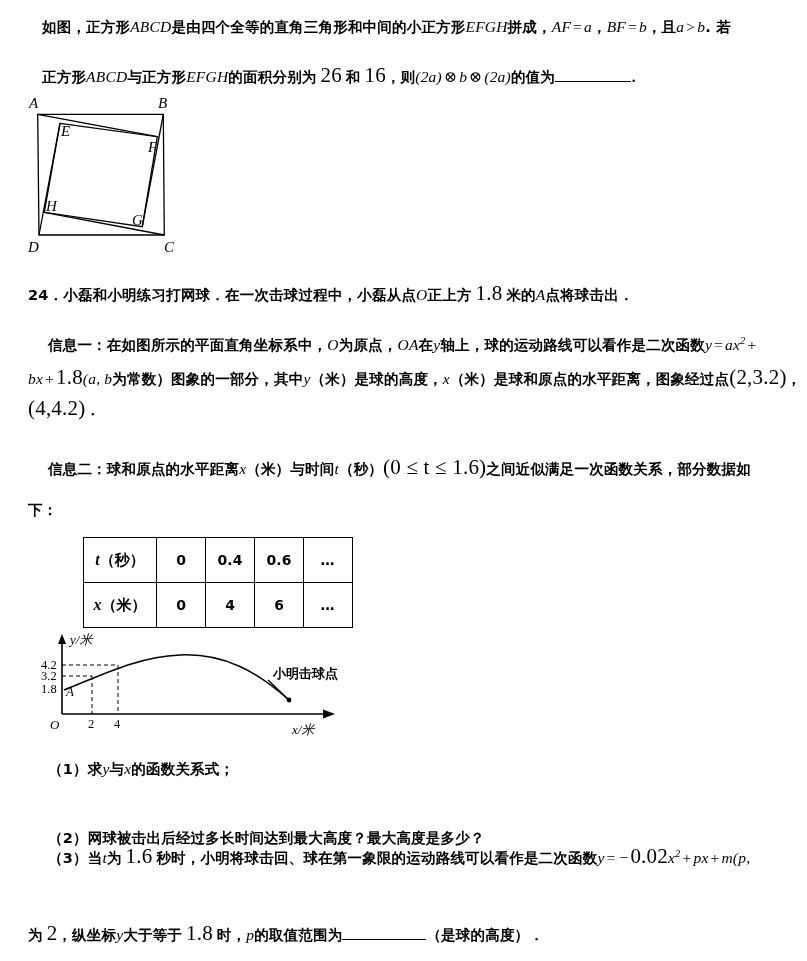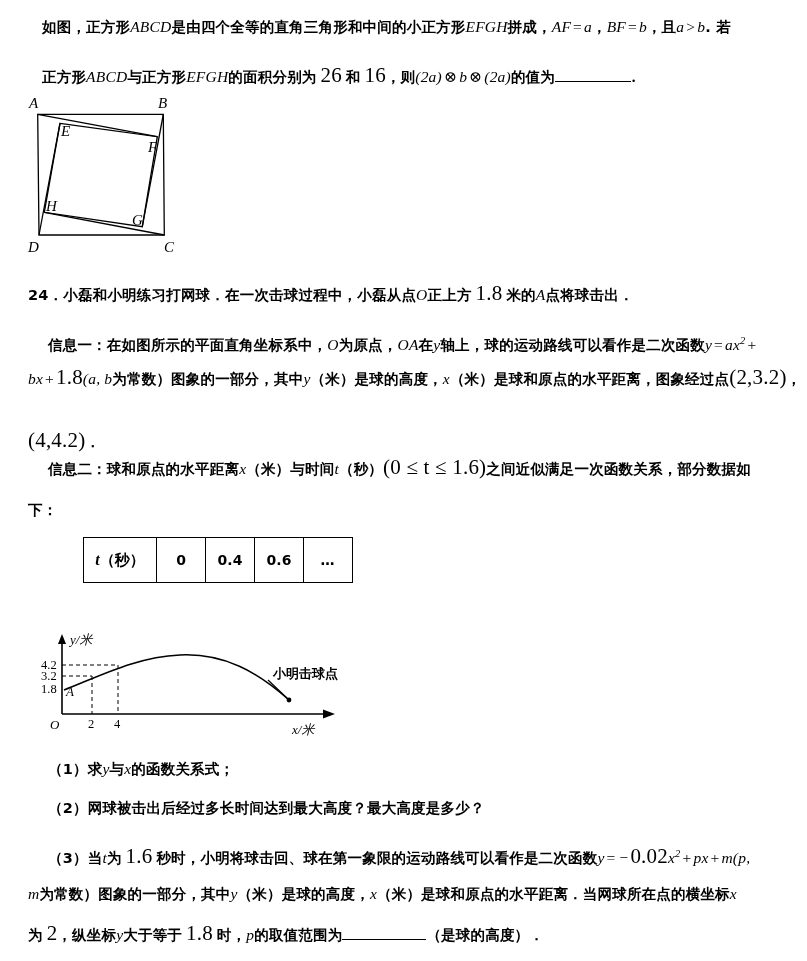--- a/index.html
+++ b/index.html
@@ -185,41 +185,48 @@
   </div>
 
   <div class="para" style="left:48px; top:322px;">
     <span class="cn">信息一：</span><span class="cn">在如图所示的平面直角坐标系中，</span><span class="mi">O</span><span class="cn">为原点，</span><span class="mi">OA</span><span class="cn">在</span><span class="mi">y</span><span class="cn">轴上，球的运动路线可以看作是二次函数</span><span class="mi">y</span><span class="mo">=</span><span class="mi">a</span><span class="mi">x</span><span class="sup">2</span><span class="mo">+</span>
   </div>
 
   <div class="para" style="left:28px; top:359px;">
     <span class="mi">b</span><span class="mi">x</span><span class="mo">+</span><span class="mn">1.8</span><span class="mi">(a, b</span><span class="cn">为常数）图象的一部分，其中</span><span class="mi">y</span><span class="cn">（米）是球的高度，</span><span class="mi">x</span><span class="cn">（米）是球和原点的水平距离，图象经过点</span><span class="mn">(2,3.2)</span><span class="cn">，</span>
   </div>
 
-  <div class="para" style="left:28px; top:422px;">
+  <div class="para" style="left:28px; top:390px;">
     <span class="mn">(4,4.2)</span><span class="cn">．</span>
   </div>
 
   <div class="para" style="left:48px; top:449px;">
     <span class="cn">信息二：</span><span class="cn">球和原点的水平距离</span><span class="mi">x</span><span class="cn">（米）与时间</span><span class="mi">t</span><span class="cn">（秒）</span><span class="mn">(0 ≤ t ≤ 1.6)</span><span class="cn">之间近似满足一次函数关系，部分数据如</span>
   </div>
 
   <div class="para" style="left:28px; top:492px;">
     <span class="cn">下：</span>
   </div>
 
   <table id="data-table">
     <tbody>
         <tr>
       <td class="head"><span class="vsym">t</span><span>（秒）</span></td>
       <td class="val">0</td>
       <td class="val">0.4</td>
       <td class="val">0.6</td>
       <td class="dots">…</td>
     </tr>
+    <tr>
+      <td class="head"><span class="vsym">x</span><span>（米）</span></td>
+      <td class="val">0</td>
+      <td class="val">4</td>
+      <td class="val">6</td>
+      <td class="dots">…</td>
+    </tr>
   </tbody>
     </table>
 
   <svg id="graph-figure" viewBox="0 0 330 112">
 
     <line x1="22" y1="86" x2="22" y2="14" stroke="#000" stroke-width="1.6"></line>
     <polygon points="22,6 18,16 26,16" fill="#000"></polygon>
 
     <line x1="22" y1="86" x2="286" y2="86" stroke="#000" stroke-width="1.6"></line>
     <polygon points="295,86 283,81.5 283,90.5" fill="#000"></polygon>
@@ -248,29 +255,26 @@
     <text class="axis-lbl" x="30" y="16">y/米</text>
     <text class="axis-lbl" x="252" y="106">x/米</text>
 
     <text class="cn-lbl" x="233" y="50">小明击球点</text>
   </svg>
 
   <div class="para" style="left:48px; top:750px;">
     <span class="cn">（1）</span><span class="cn">求</span><span class="mi">y</span><span class="cn">与</span><span class="mi">x</span><span class="cn">的函数关系式；</span>
   </div>
 
-  <div class="para" style="left:48px; top:790px;">
+  <div class="para" style="left:48px; top:820px;">
     <span class="cn">（2）</span><span class="cn">网球被击出后经过多长时间达到最大高度？最大高度是多少？</span>
   </div>
 
   <div class="para" style="left:48px; top:835px;">
     <span class="cn">（3）</span><span class="cn">当</span><span class="mi">t</span><span class="cn">为</span> <span class="mn">1.6</span> <span class="cn">秒时，小明将球击回、球在第一象限的运动路线可以看作是二次函数</span><span class="mi">y</span><span class="mo">=</span><span class="mo">−</span><span class="mn">0.02</span><span class="mi">x</span><span class="sup">2</span><span class="mo">+</span><span class="mi">p</span><span class="mi">x</span><span class="mo">+</span><span class="mi">m</span><span class="mi">(p,</span>
   </div>
 
-  <div class="para" style="left:28px; top:875px;">
-    <span class="mi">m</span><span class="cn">为常数）图象的一部分，其中</span><span class="mi">y</span><span class="cn">（米）是球的高度，</span><span class="mi">x</span><span class="cn">（米）是球和原点的水平距离．当网球所在点的横坐标</span><span class="mi">x</span>
-  </div>
 
   <div class="para" style="left:28px; top:915px;">
     <span class="cn">为</span> <span class="mn">2</span><span class="cn">，纵坐标</span><span class="mi">y</span><span class="cn">大于等于</span> <span class="mn">1.8</span> <span class="cn">时，</span><span class="mi">p</span><span class="cn">的取值范围为</span><span class="blank" style="width:84px;"></span><span class="cn">（是球的高度）．</span>
   </div>
 
 </div>
 
 </body></html>

